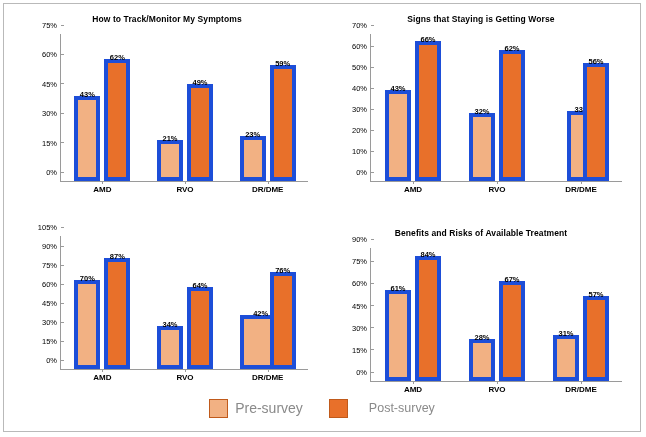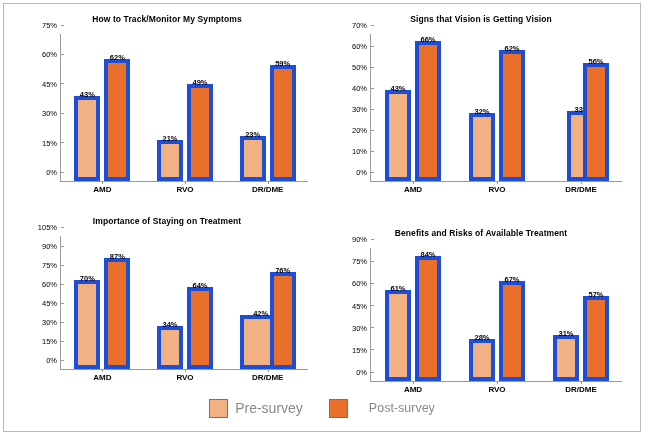--- a/index.html
+++ b/index.html
@@ -186,21 +186,21 @@
             </div>
             <div class="bar post" style="width: 26px; height: 116.427px; left: 43.3333px;">
               <span class="bar-label">59%</span>
             </div>
             <div class="xtick">DR/DME</div>
             <div class="xmark"></div>
           </div>
         </div>
       </div>
       <div class="panel" style="left: 322px; top: 6px; width: 310px; height: 196px;">
-        <div class="panel-title">Signs that Vision is Getting Vision</div>
+        <div class="panel-title">Signs that Staying is Getting Worse</div>
         <div class="plot" style="left: 44px; top: 24px; width: 252px; height: 148px;">
           <div class="ytick" style="bottom: 0%;">0%<span class="mark"></span></div>
           <div class="ytick" style="bottom: 14.2857%;">10%<span class="mark"></span></div>
           <div class="ytick" style="bottom: 28.5714%;">20%<span class="mark"></span></div>
           <div class="ytick" style="bottom: 42.8571%;">30%<span class="mark"></span></div>
           <div class="ytick" style="bottom: 57.1429%;">40%<span class="mark"></span></div>
           <div class="ytick" style="bottom: 71.4286%;">50%<span class="mark"></span></div>
           <div class="ytick" style="bottom: 85.7143%;">60%<span class="mark"></span></div>
           <div class="ytick" style="bottom: 100%;">70%<span class="mark"></span></div>
           <div class="group" style="left: 0px; width: 84px;">
@@ -229,21 +229,20 @@
             </div>
             <div class="bar post" style="width: 26px; height: 118.4px; left: 44px;">
               <span class="bar-label">56%</span>
             </div>
             <div class="xtick">DR/DME</div>
             <div class="xmark"></div>
           </div>
         </div>
       </div>
       <div class="panel" style="left: 8px; top: 208px; width: 310px; height: 182px;">
-        <div class="panel-title">Importance of Staying on Treatment</div>
         <div class="plot" style="left: 48px; top: 24px; width: 248px; height: 134px;">
           <div class="ytick" style="bottom: 0%;">0%<span class="mark"></span></div>
           <div class="ytick" style="bottom: 14.2857%;">15%<span class="mark"></span></div>
           <div class="ytick" style="bottom: 28.5714%;">30%<span class="mark"></span></div>
           <div class="ytick" style="bottom: 42.8571%;">45%<span class="mark"></span></div>
           <div class="ytick" style="bottom: 57.1429%;">60%<span class="mark"></span></div>
           <div class="ytick" style="bottom: 71.4286%;">75%<span class="mark"></span></div>
           <div class="ytick" style="bottom: 85.7143%;">90%<span class="mark"></span></div>
           <div class="ytick" style="bottom: 100%;">105%<span class="mark"></span></div>
           <div class="group" style="left: 0px; width: 82.6667px;">

